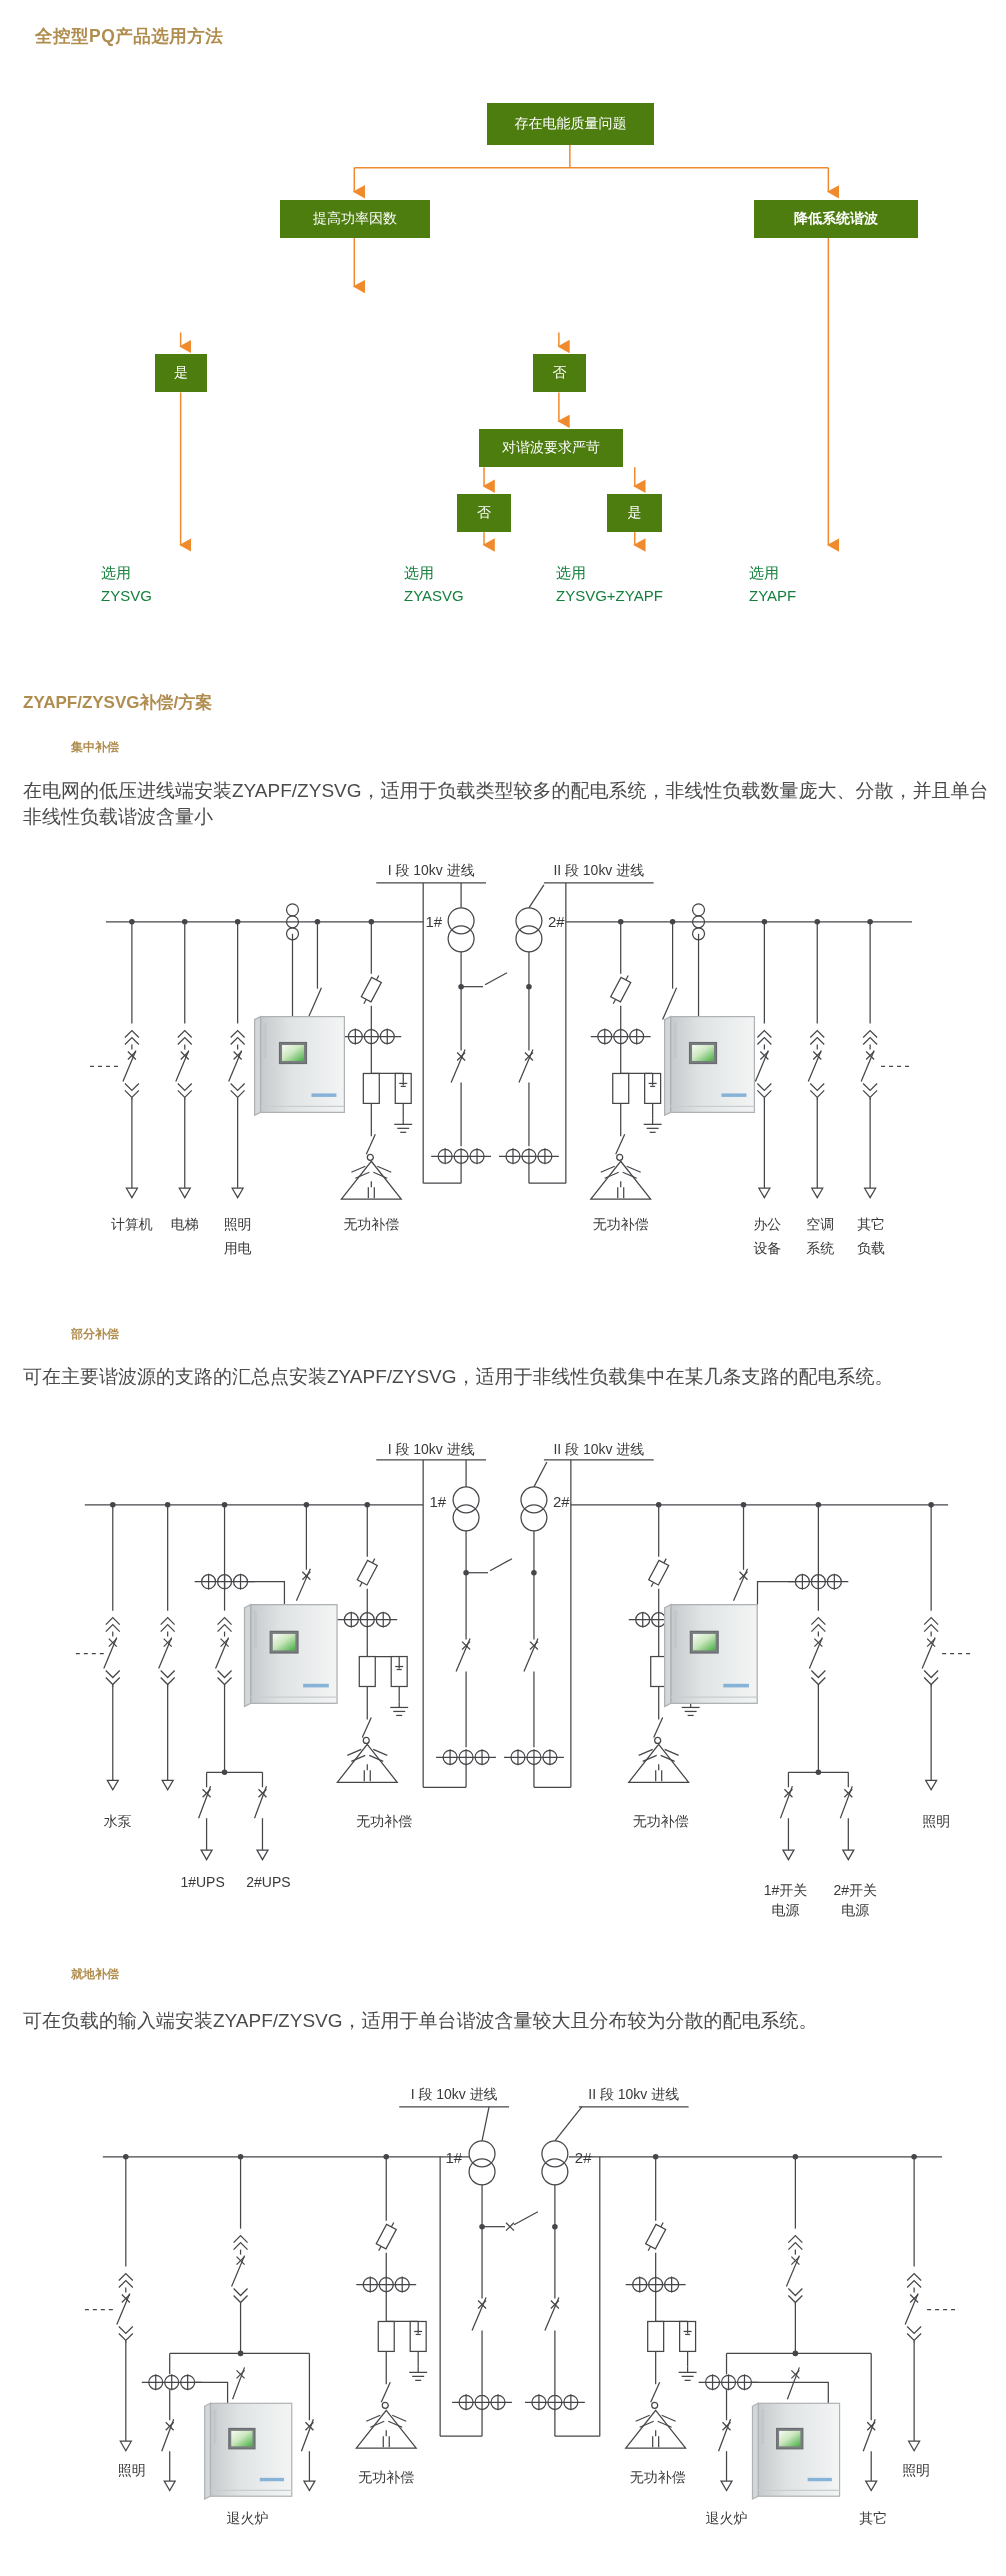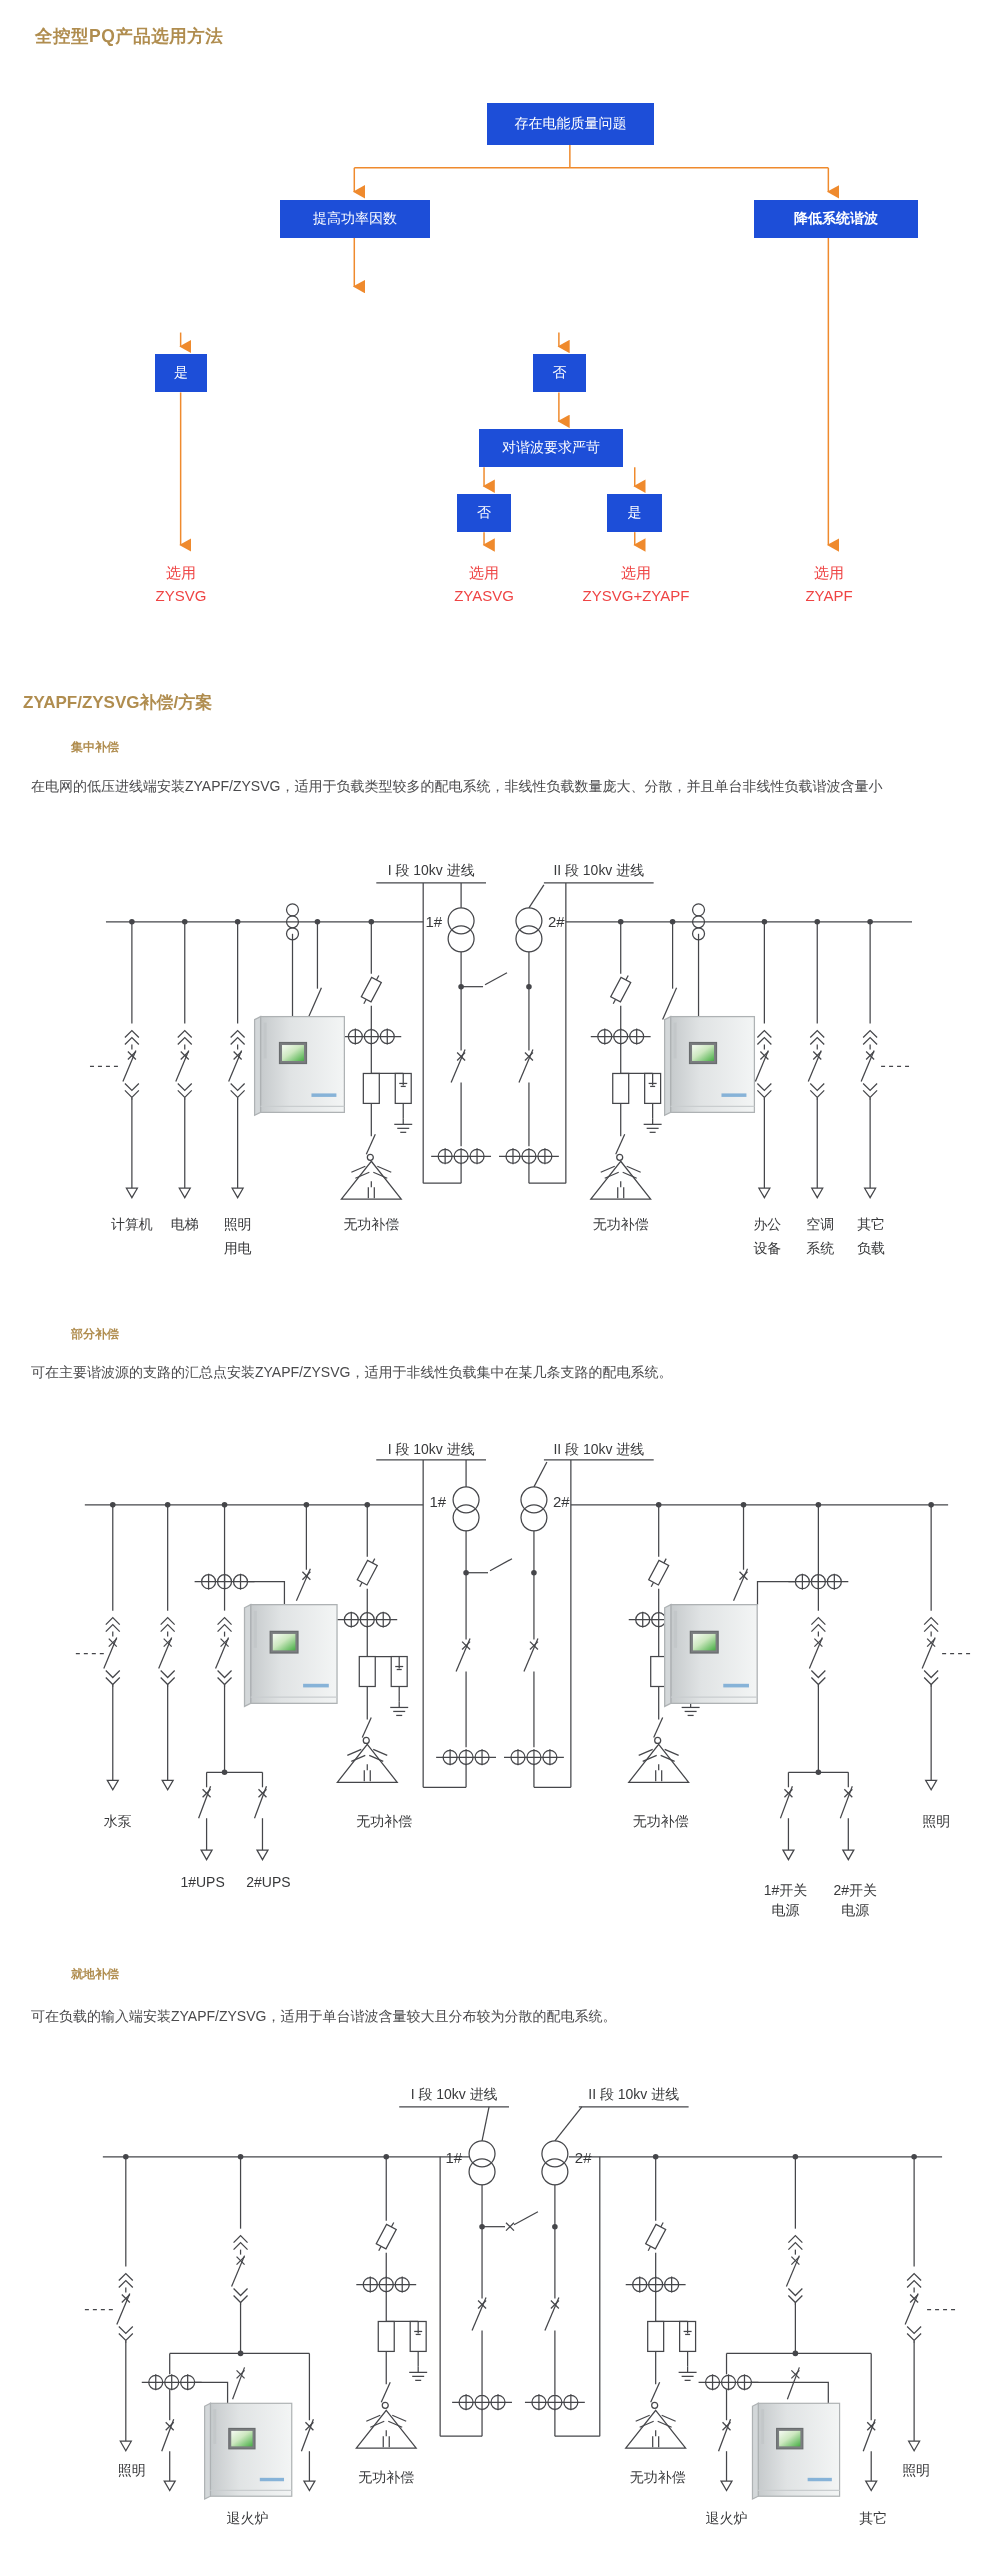--- a/index.html
+++ b/index.html
@@ -2,24 +2,24 @@
 <html><head>
 <meta charset="utf-8">
 <style>
   html,body{margin:0;padding:0;background:#fff;}
   .page{position:relative;width:1006px;height:2576px;background:#fff;overflow:hidden;
         font-family:"Liberation Sans","DejaVu Sans",sans-serif;padding-left:24px;}
   .gold{color:#B08D4F;font-weight:bold;}
   .title{position:absolute;left:35px;top:24px;font-size:17.5px;letter-spacing:0.5px;}
   .h2{position:absolute;left:23px;top:691px;font-size:17px;}
   .h3{position:absolute;left:23px;font-size:12px;margin-left:48px;}
-  .bodyline{position:absolute;left:31px;width:973px;font-size:14px;color:#4A4A4C;}
-  .fc-box{position:absolute;background:#1d4ed8;color:#fff;font-size:14px;
+  .bodyline{position:absolute;left:23px;width:973px;font-size:19px;color:#4A4A4C;}
+  .fc-box{position:absolute;background:#4d7c0f;color:#fff;font-size:14px;
           display:flex;align-items:center;justify-content:center;text-align:center;}
-  .fc-result{position:absolute;width:160px;text-align:center;font-size:15px;color:#ef4444;line-height:23px;}
+  .fc-result{position:absolute;width:160px;font-size:15px;color:#15803d;line-height:23px;}
   svg.conn{position:absolute;left:0;top:0;}
   svg.diagram{position:absolute;left:0;stroke:#45464A;fill:none;stroke-width:1.25;}
   svg.diagram text{fill:#38393B;stroke:none;font-size:14px;font-family:"Liberation Sans","DejaVu Sans",sans-serif;}
   svg.diagram text.tno{font-size:15px;}
   .dot{fill:#45464A;stroke:none;}
 </style>
 </head>
 <body>
 
 <div class="page">

